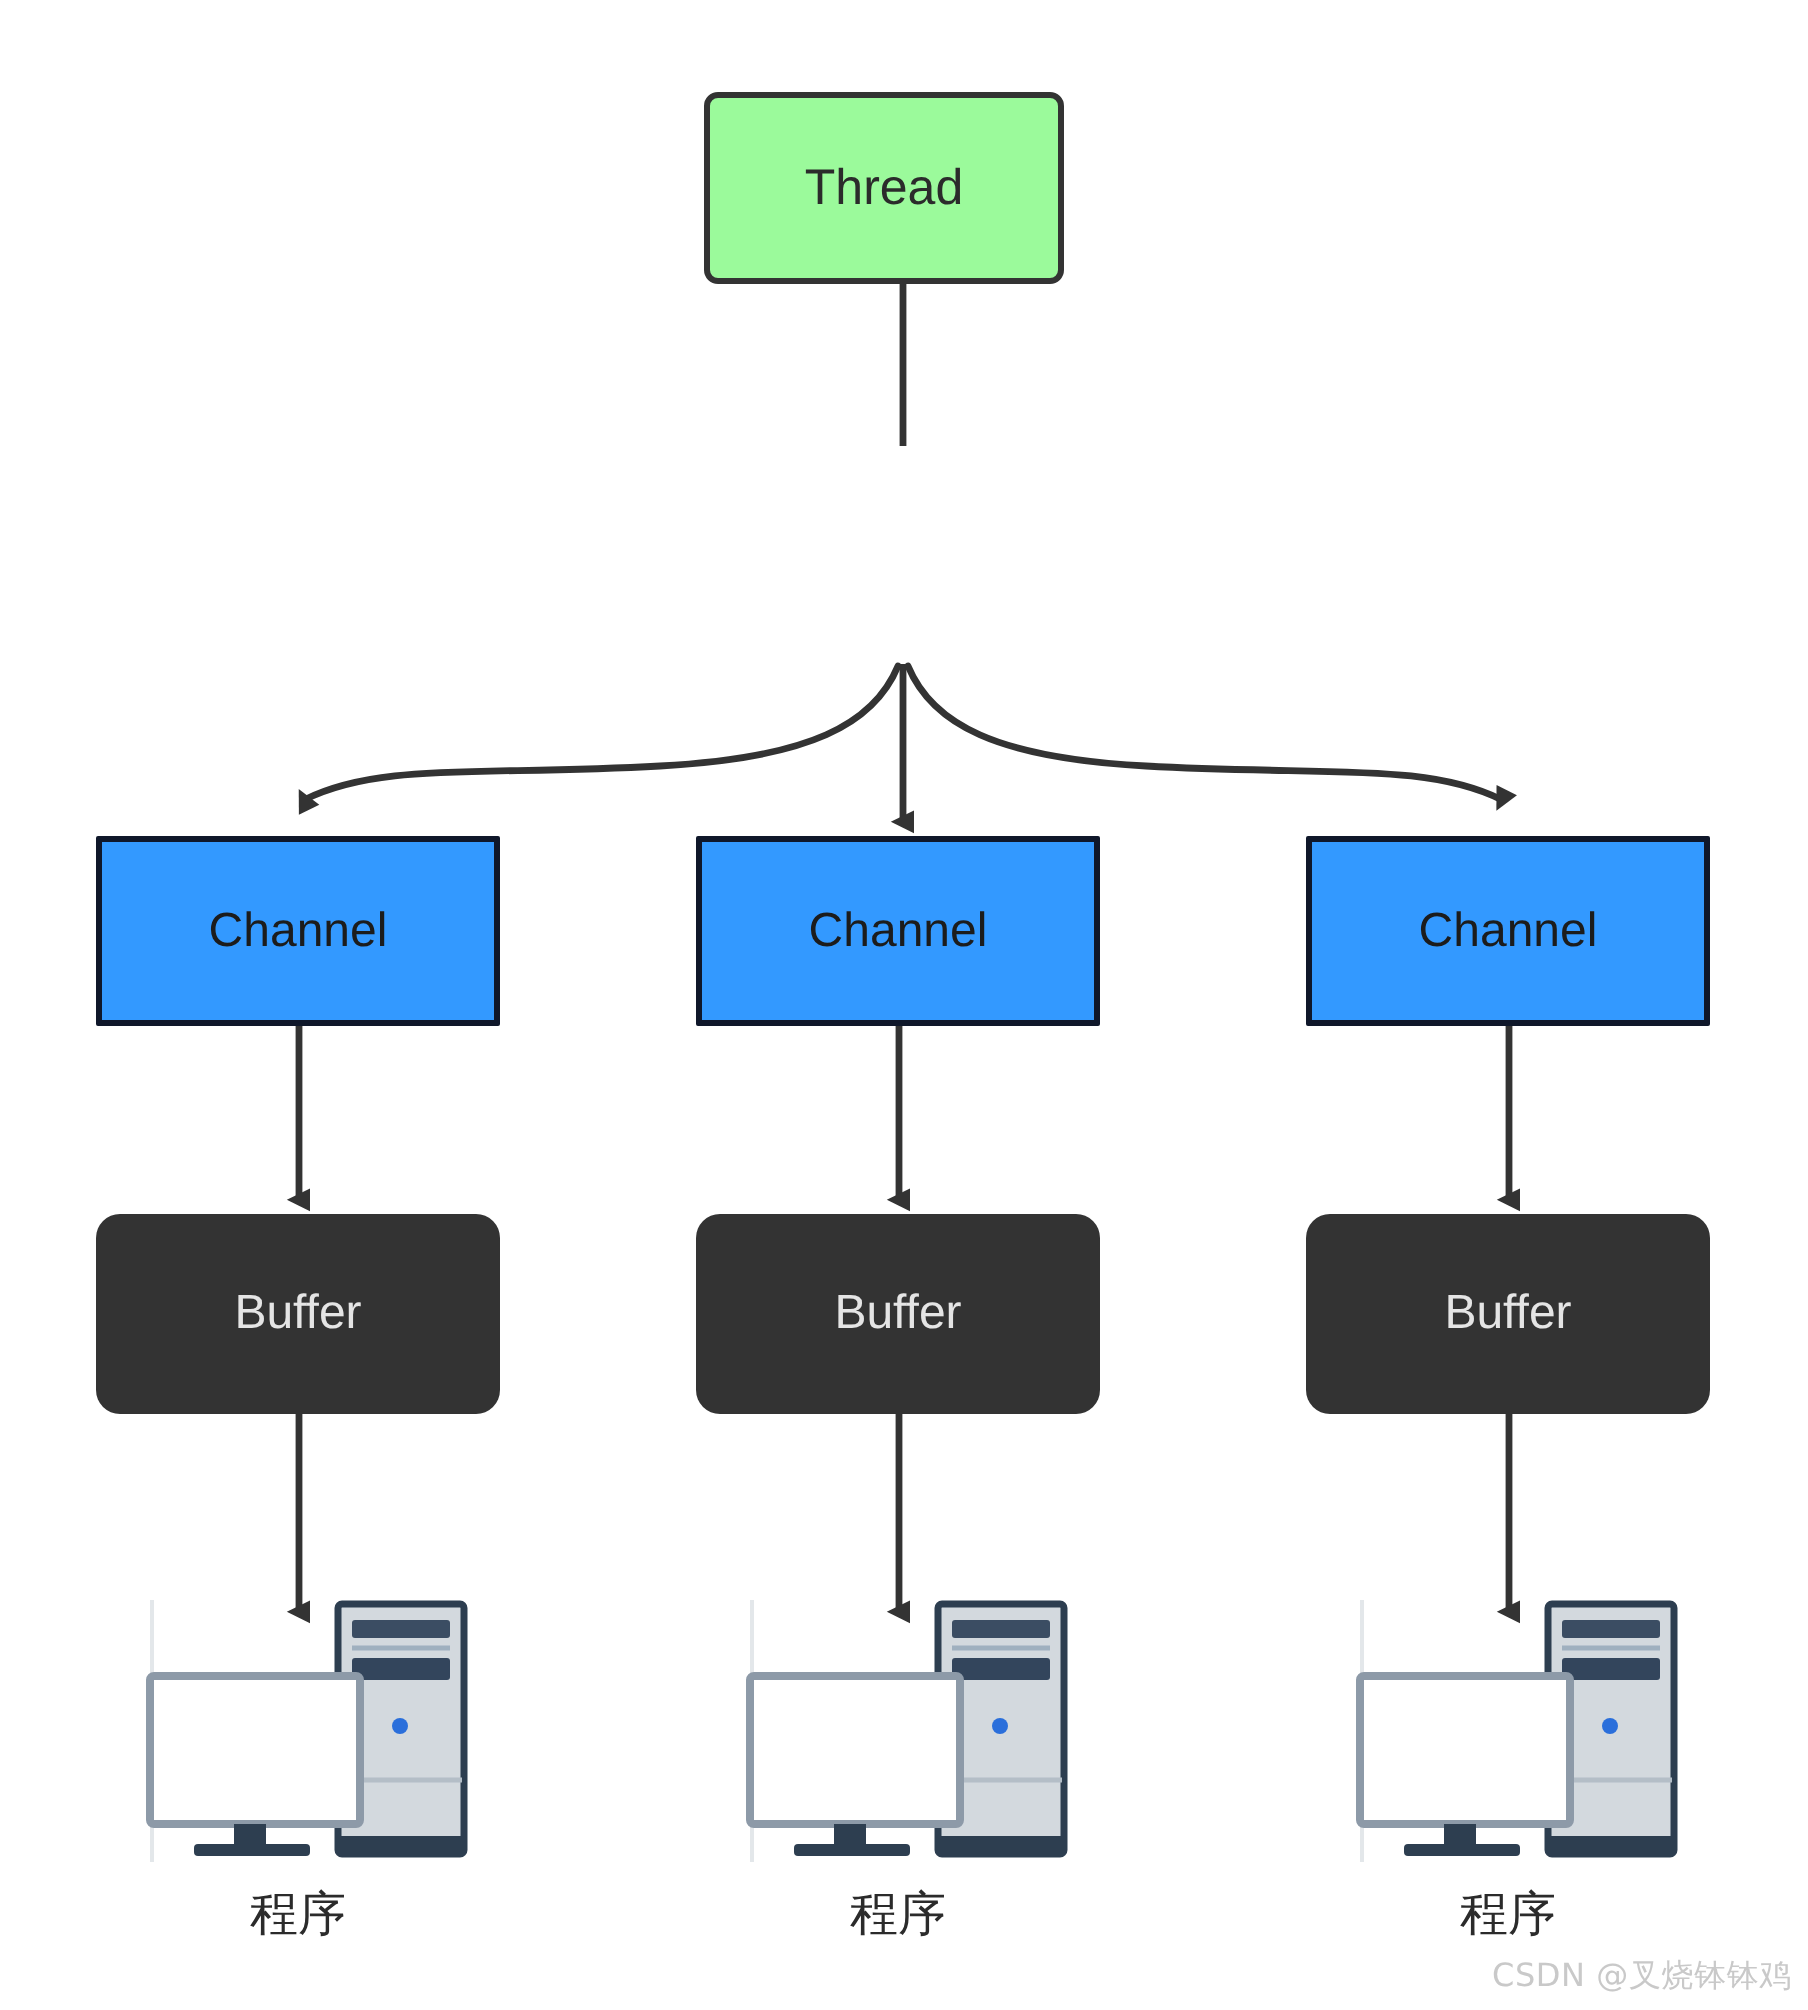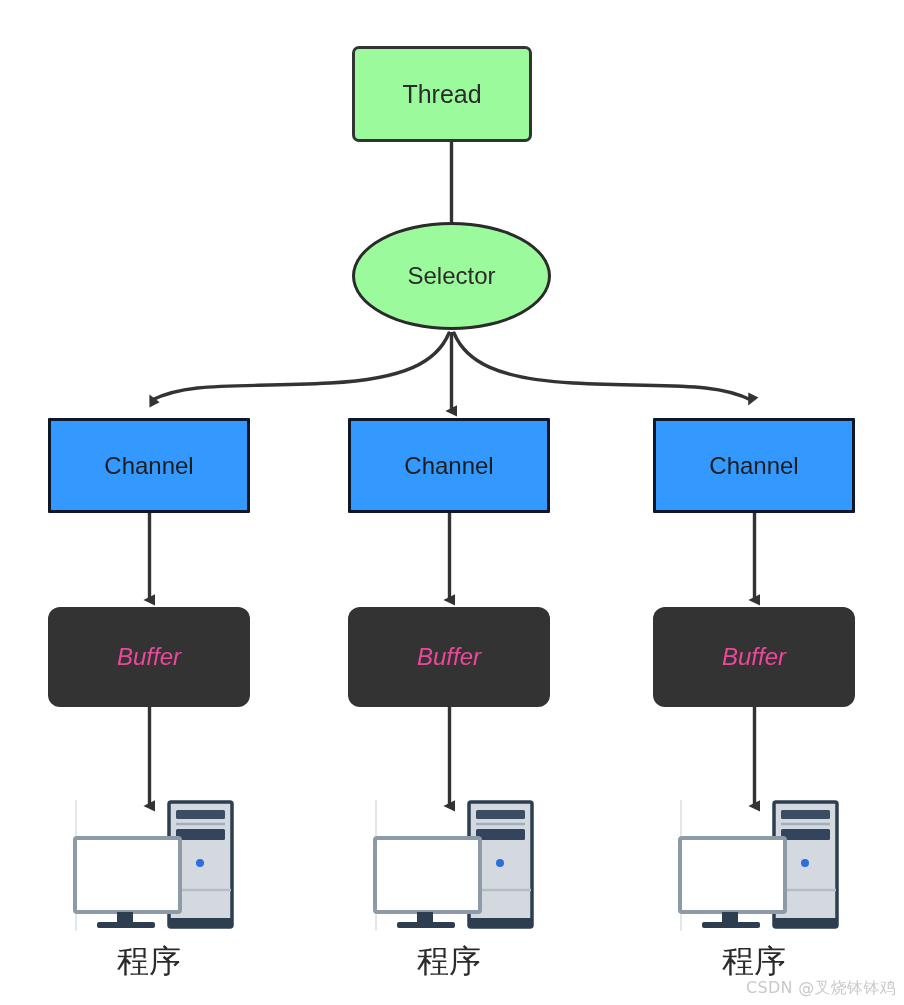--- a/index.html
+++ b/index.html
@@ -89,23 +89,22 @@
 
   
   .buffer-box {
     top: 607px;
     width: 202px;
     height: 100px;
     background: #333333;
     border-radius: 12px;
   }
   .buffer-box .node-label {
-    color: #ec4899;
-    font-size: 24px;
-    font-style: italic;
+    color: #e5e5e5;
+    font-size: 24px;
   }
 
   
   .col-0 { left: 48px; }
   .col-1 { left: 348px; }
   .col-2 { left: 653px; }
 
   
   .computer {
     position: absolute;
@@ -116,21 +115,21 @@
   .computer.c0 { left: 62px; }
   .computer.c1 { left: 362px; }
   .computer.c2 { left: 667px; }
 
   
   .program-label {
     position: absolute;
     top: 944px;
     width: 202px;
     text-align: center;
-    font-size: 32px;
+    font-size: 24px;
     color: #2b2b2b;
     font-family: "DejaVu Sans", "Liberation Sans", sans-serif;
     line-height: 1.1;
   }
 
   
   .watermark {
     position: absolute;
     right: 8px;
     bottom: 6px;
@@ -171,23 +170,20 @@
 
     <line x1="149.5" y1="707" x2="149.5" y2="806" stroke="#333333" stroke-width="3.4" marker-end="url(#arrowHeadBig)"></line>
     <line x1="449.5" y1="707" x2="449.5" y2="806" stroke="#333333" stroke-width="3.4" marker-end="url(#arrowHeadBig)"></line>
     <line x1="754.5" y1="707" x2="754.5" y2="806" stroke="#333333" stroke-width="3.4" marker-end="url(#arrowHeadBig)"></line>
   </svg>
 
   <div class="node thread-box">
     <span class="node-label">Thread</span>
   </div>
 
-  <div class="node selector-ellipse">
-    <span class="node-label">Selector</span>
-  </div>
 
   <div class="node channel-box col-0">
     <span class="node-label">Channel</span>
   </div>
   <div class="node channel-box col-1">
     <span class="node-label">Channel</span>
   </div>
   <div class="node channel-box col-2">
     <span class="node-label">Channel</span>
   </div>

